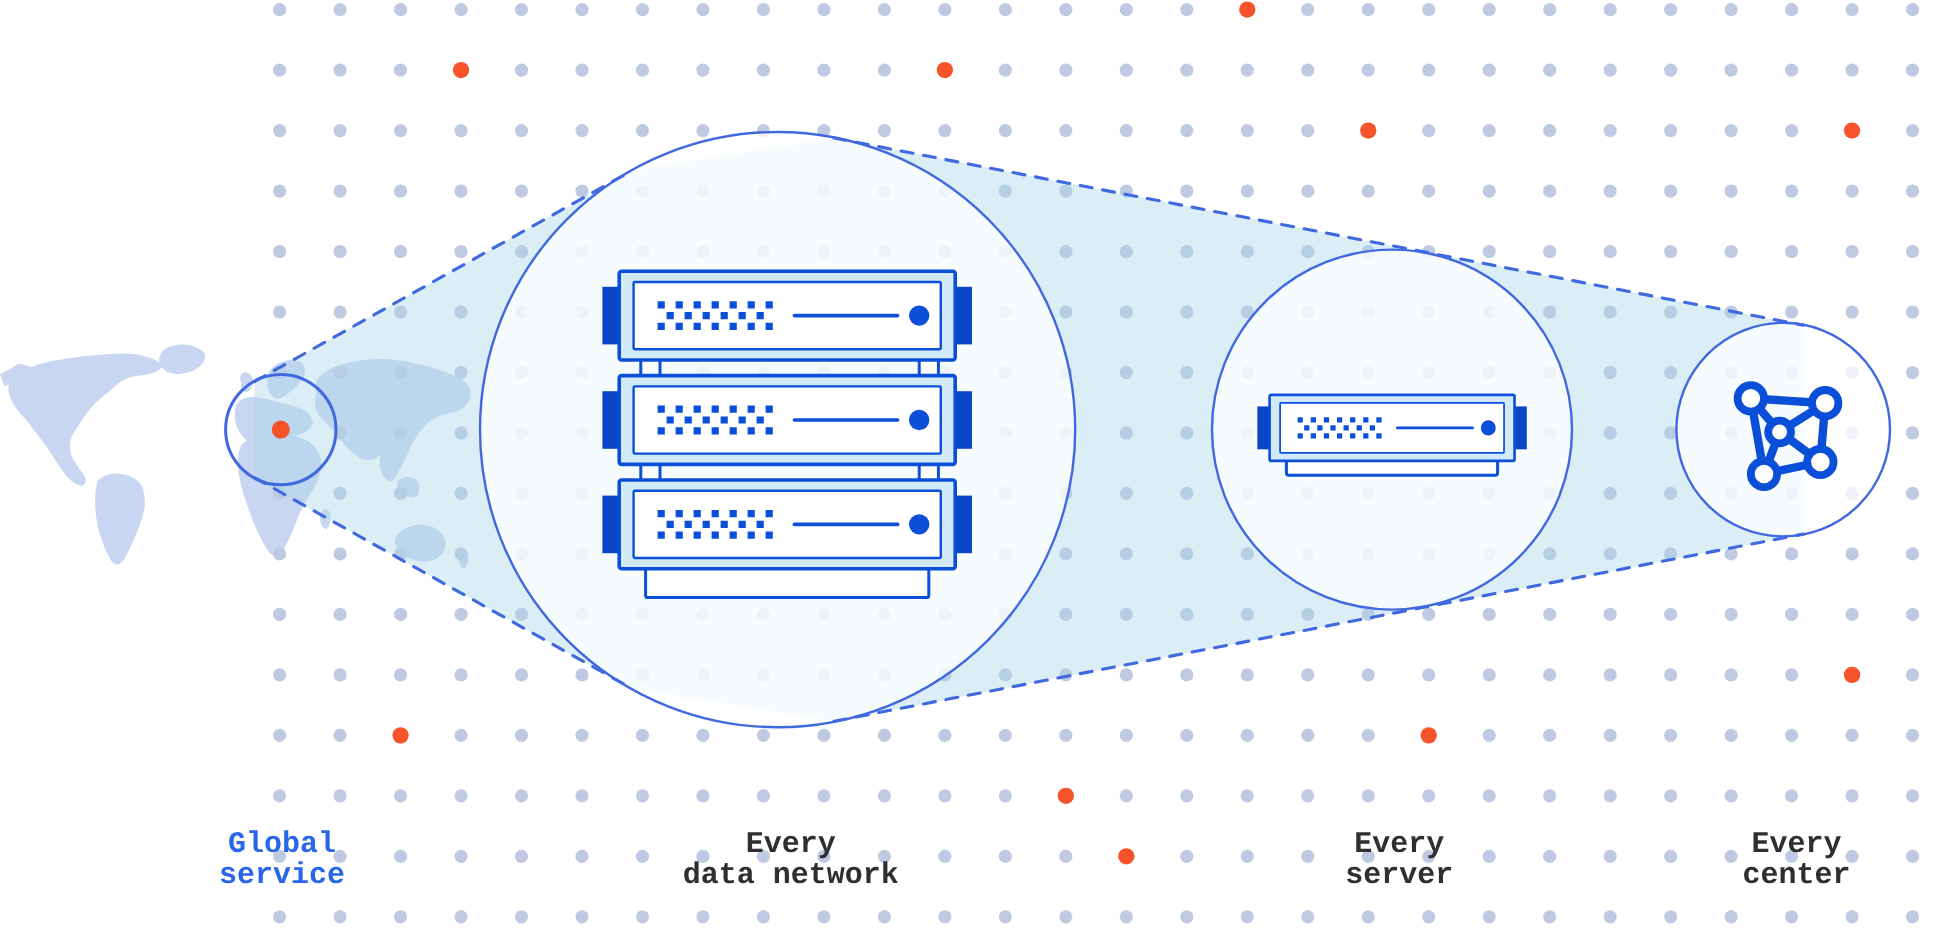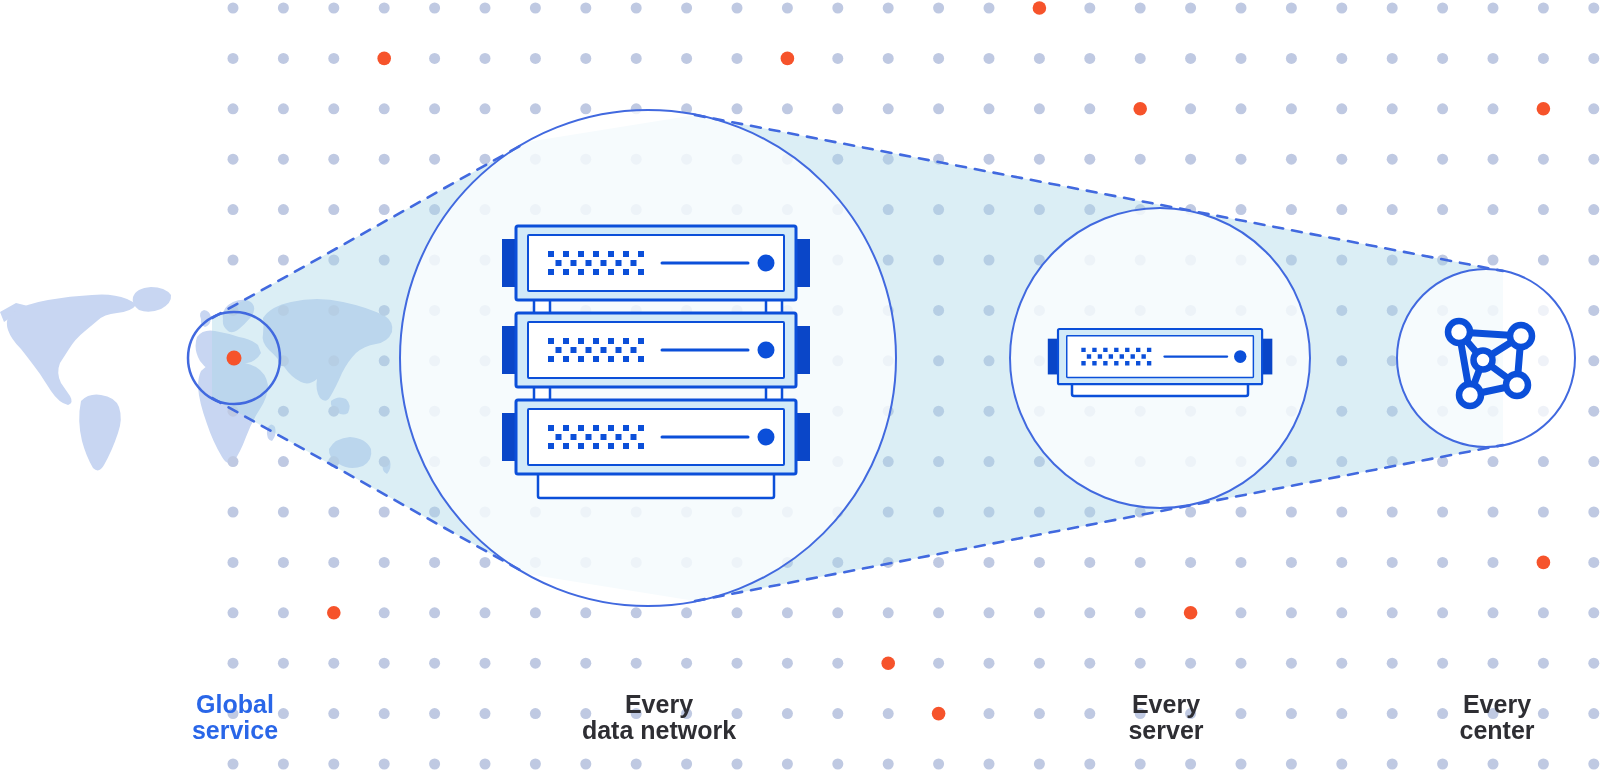--- a/index.html
+++ b/index.html
@@ -1,17 +1,17 @@
 <!DOCTYPE html>
 <html style="--background: #ffffff; --dot-grid: #bfc9e2; --accent-orange: #f6532b; --outline-blue: #4169df; --icon-blue: #0b4fd9; --icon-blue-dark: #0a46c8; --server-fill: #d2eaf8; --cone-fill: rgba(169,214,232,0.42); --map-fill: #c8d6f2; --label-dark: #2e2e33; --label-blue: #2966e8;"><head>
 <meta charset="utf-8">
 <style>
   html,body{margin:0;padding:0;background:#fff;}
   .stage{position:relative;width:1620px;height:782px;background:var(--background,#fff);overflow:hidden;
-         font-family:Liberation Sans, sans-serif;}
+         font-family:Liberation Mono, monospace;}
   .stage svg{position:absolute;left:0;top:0;}
 
   
   .map{fill:var(--map-fill);}
   .grid-dot{fill:var(--dot-grid);}
   .grid-dot.orange{fill:var(--accent-orange);}
 
   
   .cone{fill:var(--cone-fill);stroke:none;}
   .zoom-circle{fill:rgba(255,255,255,0.75);stroke:var(--outline-blue);stroke-width:2;}

